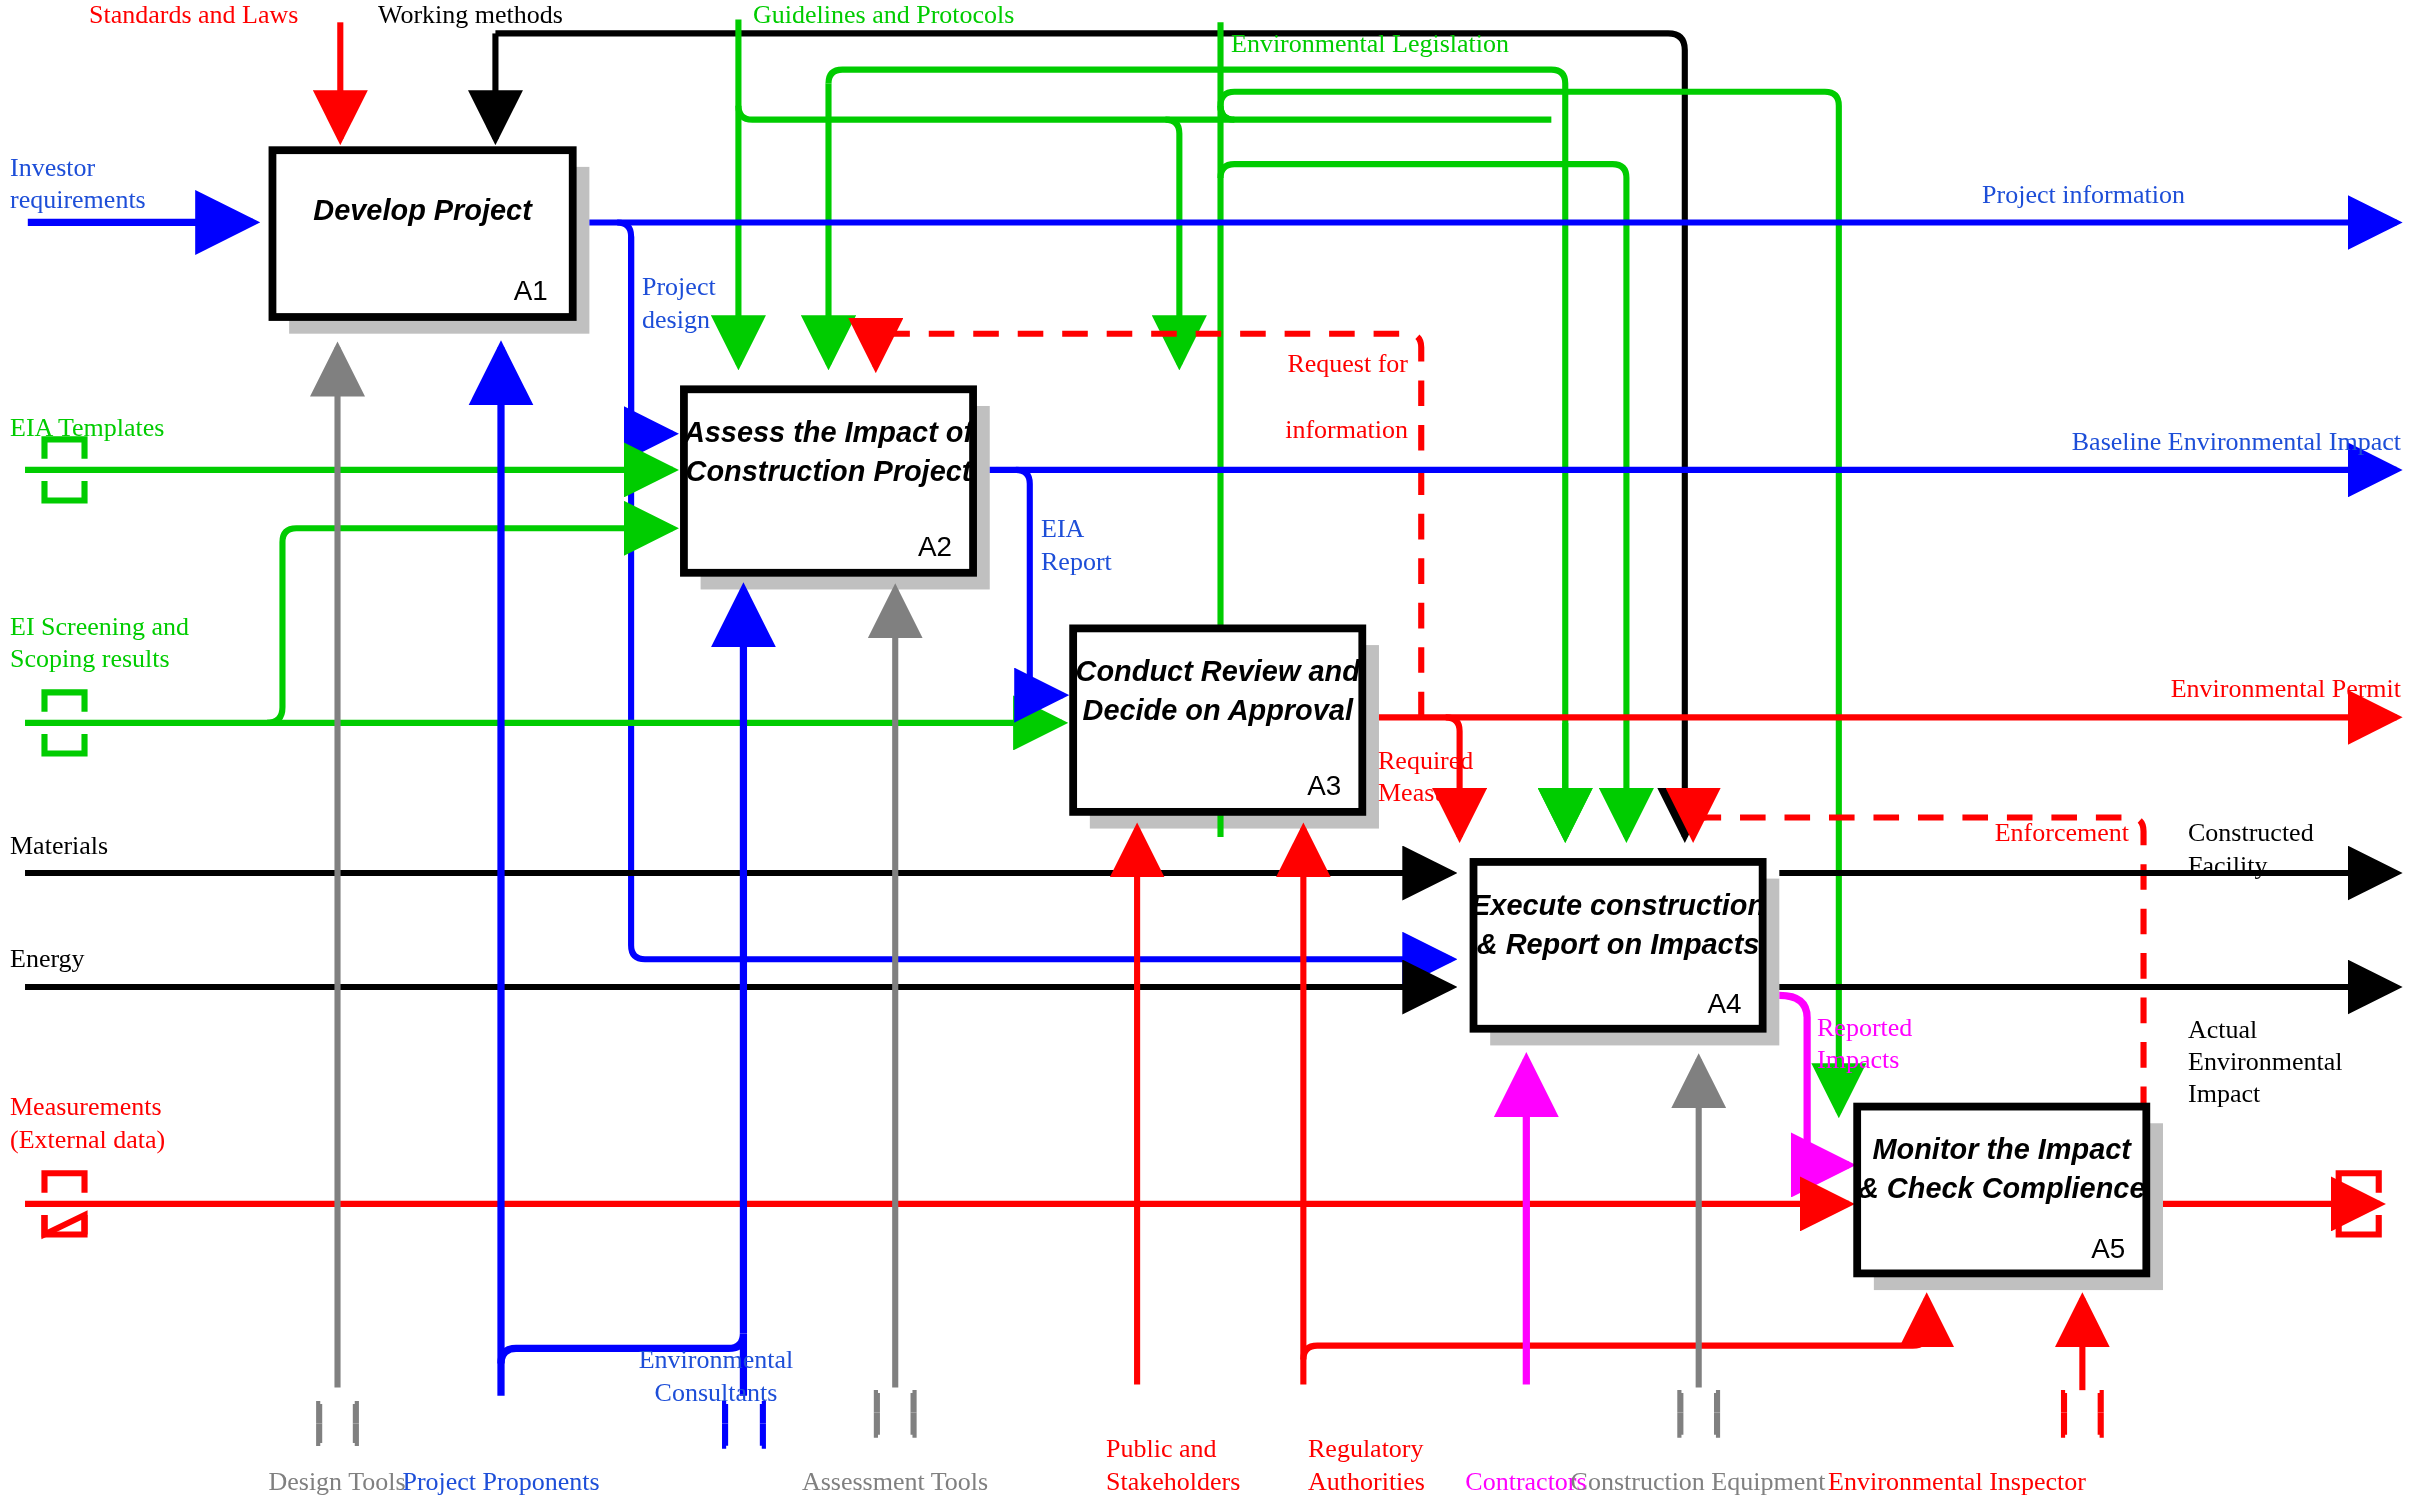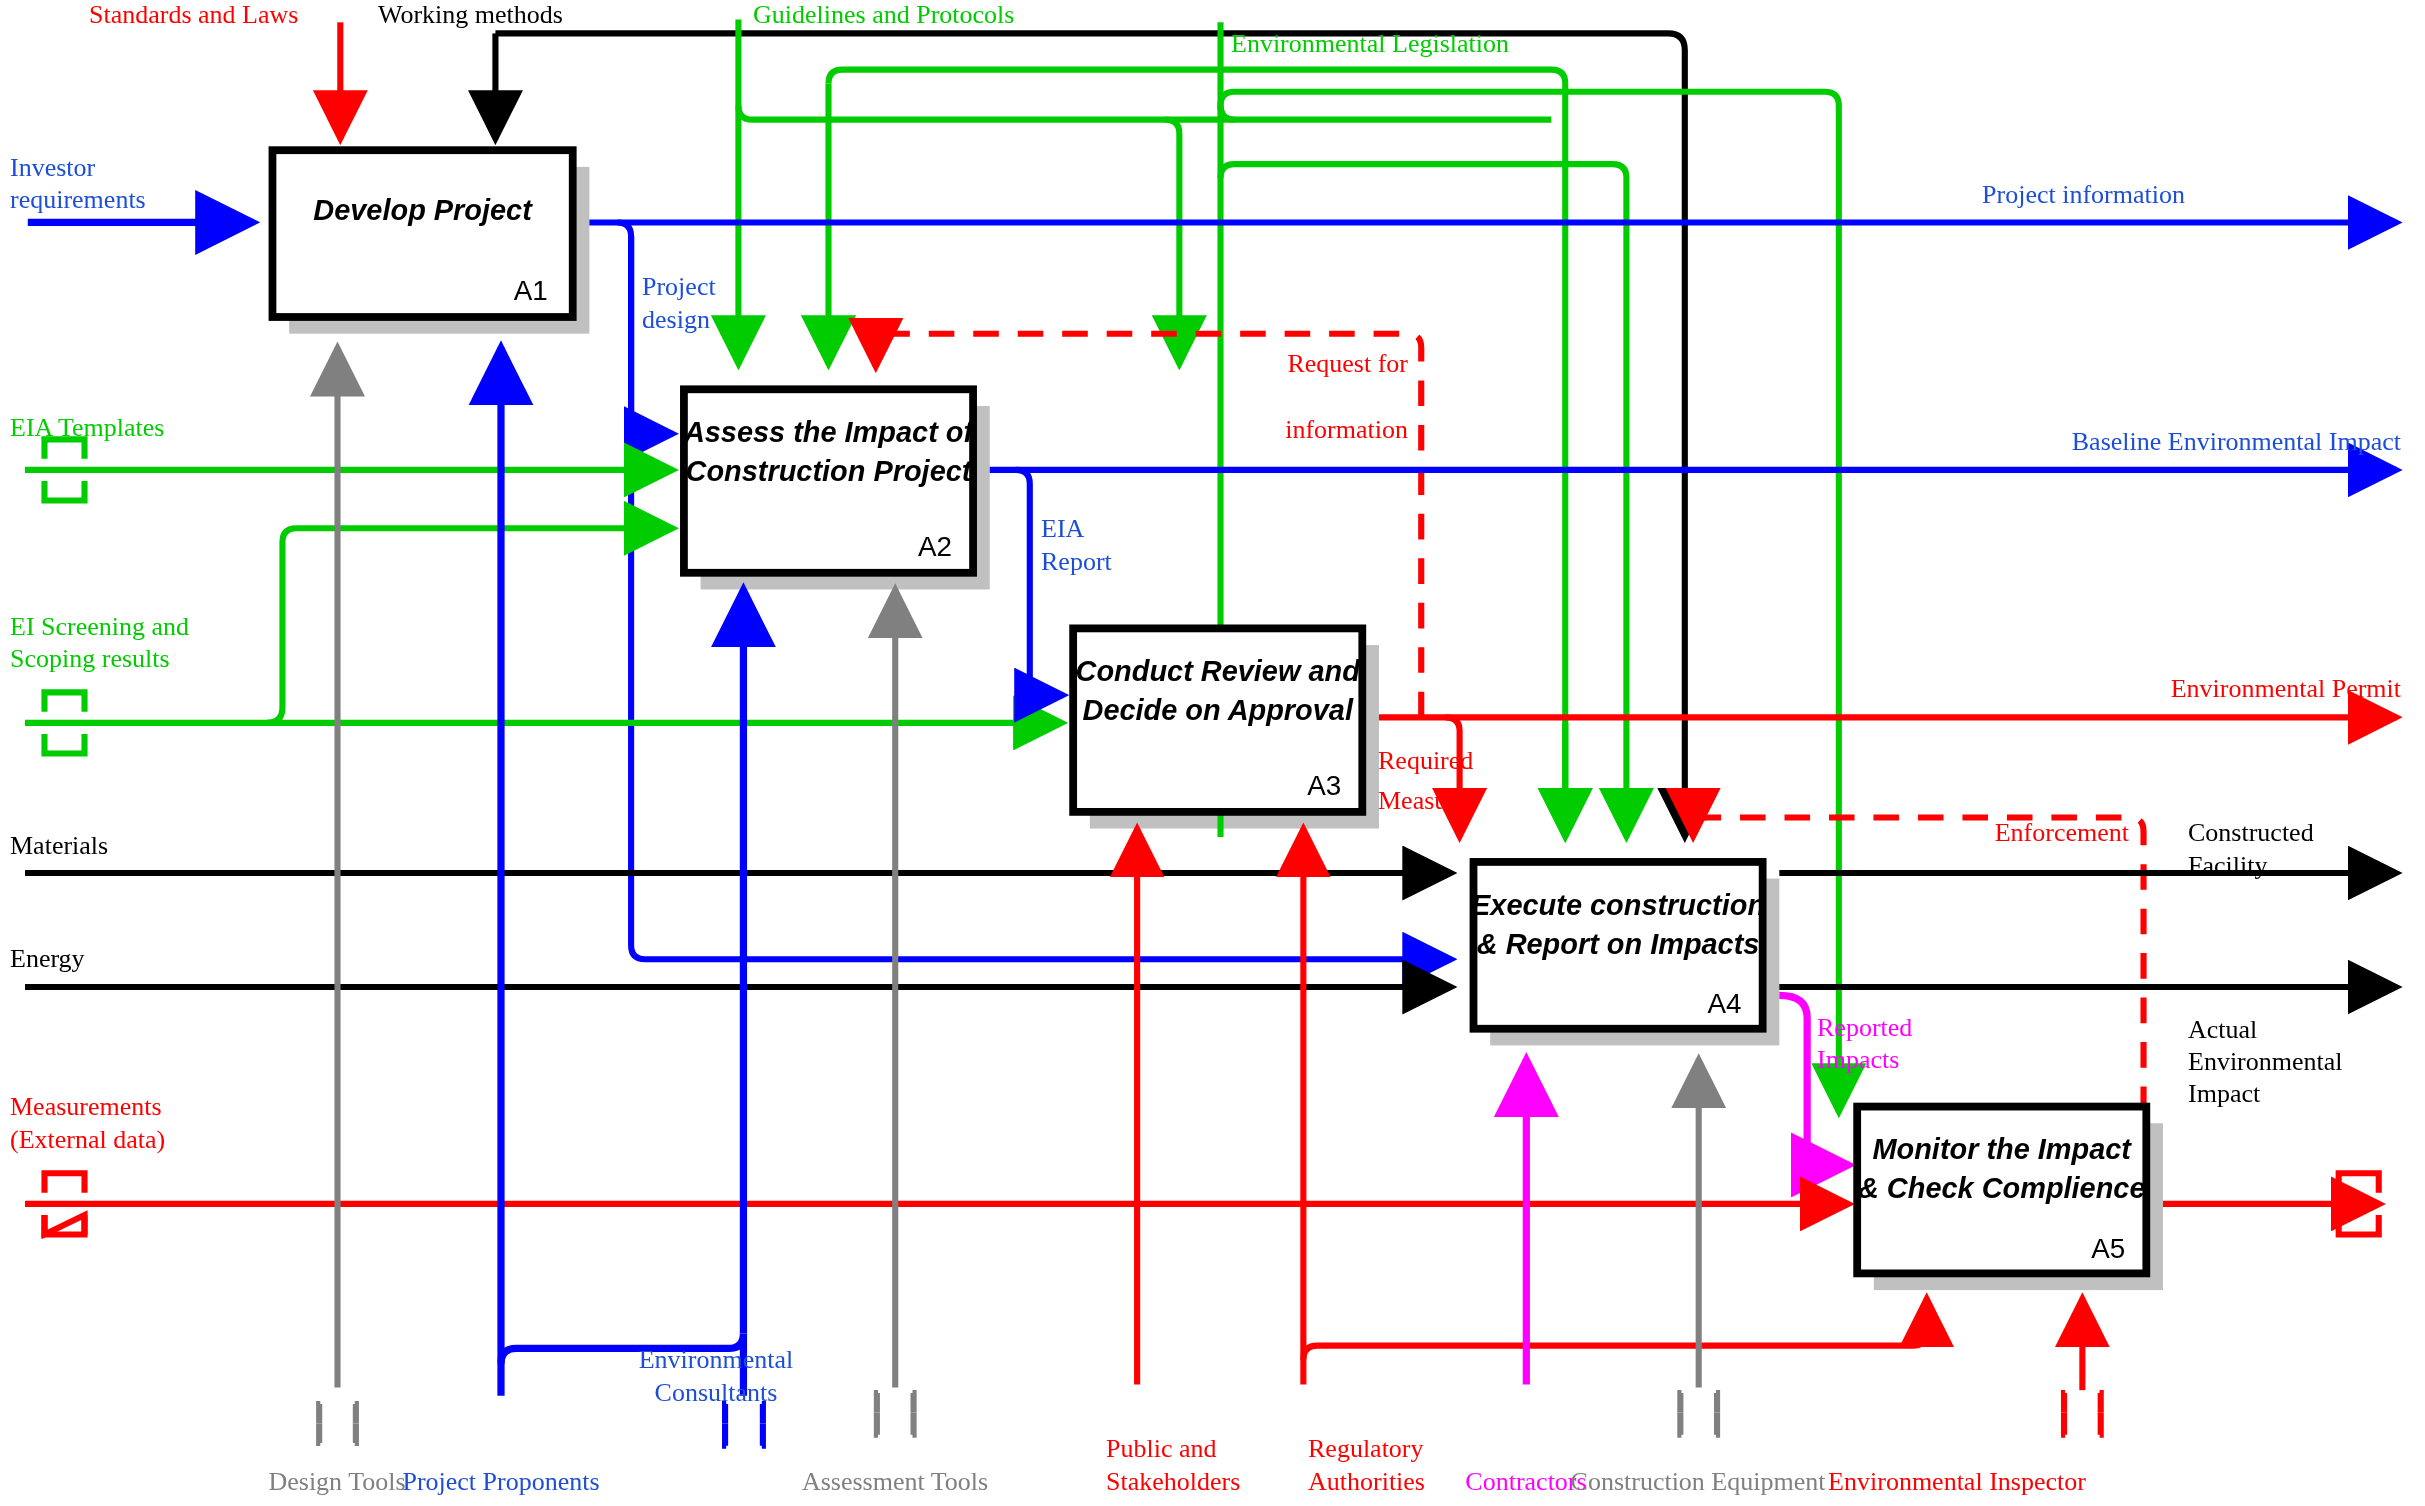--- a/index.html
+++ b/index.html
@@ -258,21 +258,21 @@
 <div class="lbl c-black" style="left:2188px; top:1047px;">Environmental</div>
 <div class="lbl c-black" style="left:2188px; top:1079px;">Impact</div>
 
 <div class="lbl c-blue" style="left:642px; top:272px;">Project</div>
 <div class="lbl c-blue" style="left:642px; top:305px;">design</div>
 <div class="lbl c-blue" style="left:1041px; top:514px;">EIA</div>
 <div class="lbl c-blue" style="left:1041px; top:547px;">Report</div>
 <div class="lbl c-red" style="left:1408px; top:349px;  transform:translateX(-100%);">Request for</div>
 <div class="lbl c-red" style="left:1408px; top:381px;  transform:translateX(-100%);margin-top:34px;">information</div>
 <div class="lbl c-red" style="left:1378px; top:746px;">Required</div>
-<div class="lbl c-red" style="left:1378px; top:778px;margin-top:8px;">Measures</div>
+<div class="lbl c-red" style="left:1378px; top:778px;">Measures</div>
 <div class="lbl c-red" style="left:2129px; top:818px; transform:translateX(-100%);">Enforcement</div>
 <div class="lbl c-magenta" style="left:1817px; top:1013px;">Reported</div>
 <div class="lbl c-magenta" style="left:1817px; top:1045px;">Impacts</div>
 
 <div class="lbl c-grey" style="left:337px;  top:1467px; transform:translateX(-50%);">Design Tools</div>
 <div class="lbl c-blue" style="left:501px;  top:1467px; transform:translateX(-50%);">Project Proponents</div>
 <div class="lbl c-blue" style="left:716px; top:1345px; transform:translateX(-50%);">Environmental</div>
 <div class="lbl c-blue" style="left:716px; top:1378px; transform:translateX(-50%);">Consultants</div>
 <div class="lbl c-grey" style="left:895px; top:1467px; transform:translateX(-50%);">Assessment Tools</div>
 <div class="lbl c-red" style="left:1106px; top:1434px;">Public and</div>

